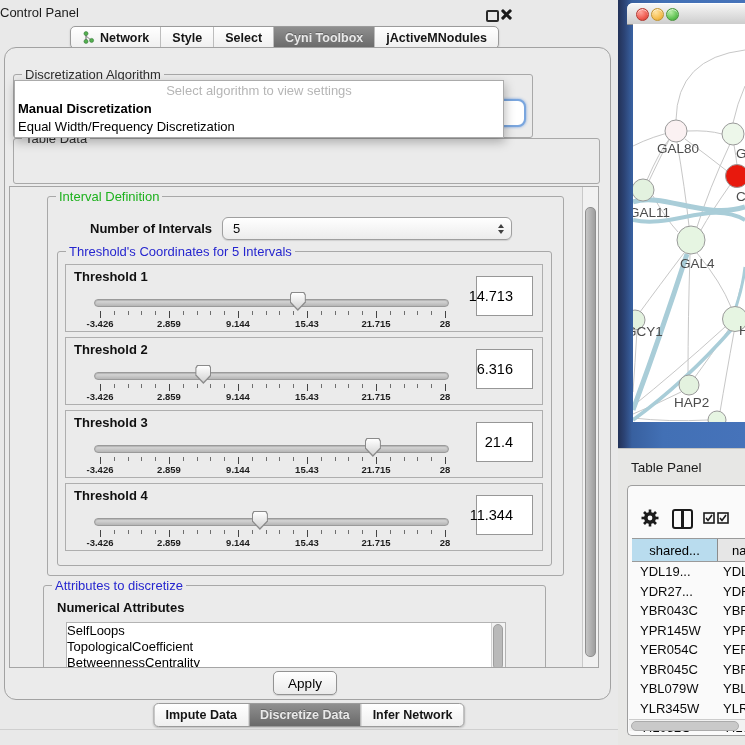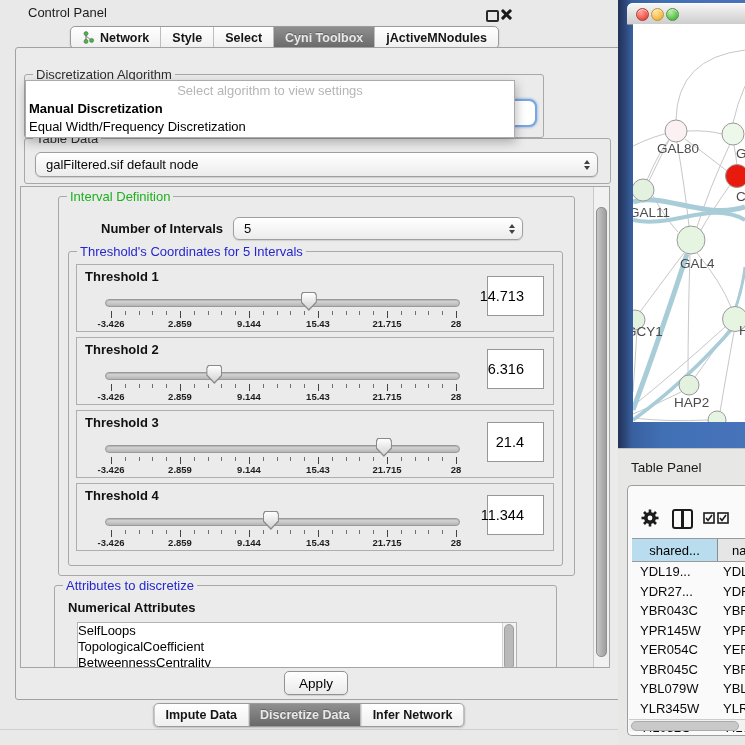--- a/index.html
+++ b/index.html
@@ -1,34 +1,34 @@
 <!DOCTYPE html>
 <html><head>
 <meta charset="utf-8">
 <style>
   html,body{margin:0;padding:0}
   body{width:745px;height:745px;position:relative;overflow:hidden;background:#e9e9e9;
        font-family:"Liberation Sans",sans-serif;-webkit-font-smoothing:antialiased}
 
   
   .leftwin{position:absolute;left:0;top:0;width:618px;height:745px;background:#e9e9e9;border-right:1px solid #d2d2d2}
-  .wtitle{position:absolute;left:28px;top:5px;font-size:13px;color:#1c1c1c}
+  .wtitle{position:absolute;left:0;top:5px;font-size:13px;color:#1c1c1c}
   .float-ico{position:absolute;left:486px;top:10px;width:9px;height:8px;border:2px solid #2a2a2a;border-radius:2px}
   .close-ico{position:absolute;left:500px;top:9px;width:11px;height:11px}
   .close-ico:before,.close-ico:after{content:"";position:absolute;left:5px;top:-1px;width:3px;height:13px;background:#1a1a1a;border-radius:1px}
   .close-ico:before{transform:rotate(45deg)}.close-ico:after{transform:rotate(-45deg)}
 
   .tabbar{position:absolute;left:70px;top:26px;display:inline-flex;height:21px;border:1px solid #9b9b9b;
           border-radius:5px;overflow:hidden;background:linear-gradient(#ffffff,#efefef);box-shadow:0 1px 2px rgba(0,0,0,.18)}
   .tab{display:flex;align-items:center;gap:5px;padding:0 11px;font-size:12.5px;font-weight:700;color:#151515;border-right:1px solid #bdbdbd;white-space:nowrap}
   .tab:last-child{border-right:none}
   .tab.sel{background:linear-gradient(#8f8f8f,#696969);color:#e9e9e9;text-shadow:0 -1px 0 rgba(0,0,0,.25)}
   .tabico{display:inline-flex;width:13px;height:13px}
 
-  .content{position:absolute;left:15px;top:47px;width:605px;height:651px;border:1px solid #a2a2a2;border-radius:3px;background:#ebebeb}
+  .content{position:absolute;left:4px;top:47px;width:605px;height:651px;border:1px solid #a2a2a2;border-radius:12px;background:#ebebeb}
   .group{position:absolute;border:1px solid #a8a8a8;border-radius:3px}
   .legend{position:absolute;top:-8px;left:8px;background:#ebebeb;padding:0 3px;font-size:13px;color:#2e2e2e;white-space:nowrap}
   .legend.green{color:#1db11d}.legend.blue{color:#2626cf}
 
   .combo{position:absolute;background:linear-gradient(#ffffff,#ececec);border:1px solid #9f9f9f;border-radius:6px;
          font-size:13px;color:#0a0a0a;display:flex;align-items:center;padding-left:10px;box-sizing:border-box;
          box-shadow:0 1px 1px rgba(0,0,0,.12)}
   .stepper{position:absolute;right:7px;top:50%;transform:translateY(-50%);display:flex;flex-direction:column;gap:2px}
   .stepper i{display:block;width:0;height:0;border-left:3.5px solid transparent;border-right:3.5px solid transparent}
   .stepper .up{border-bottom:4px solid #404040}
@@ -149,27 +149,20 @@
     </div>
 
     <div class="popup">
         <div class="hint">Select algorithm to view settings</div>
         <div class="opt b">Manual Discretization</div>
         <div class="opt">Equal Width/Frequency Discretization</div>
       </div>
 
     <div class="group" style="left:8px;top:90px;width:585px;height:44px">
       <span class="legend">Table Data</span>
-      <div class="combo" style="left:10px;top:13px;width:563px;height:25px">
-        <span>galFiltered.sif default node</span>
-        <span class="stepper">
-            <i class="up"></i>
-            <i class="dn"></i>
-          </span>
-      </div>
     </div>
 
     <div class="scrollpane">
       <div class="group" style="left:37px;top:9px;width:515px;height:378px">
         <span class="legend green">Interval Definition</span>
 
         <div class="attrheader" style="left:42px;top:24px;position:absolute">Number of Intervals</div>
         <div class="combo" style="left:174px;top:20px;width:290px;height:23px">
           <span>5</span>
           <span class="stepper">

